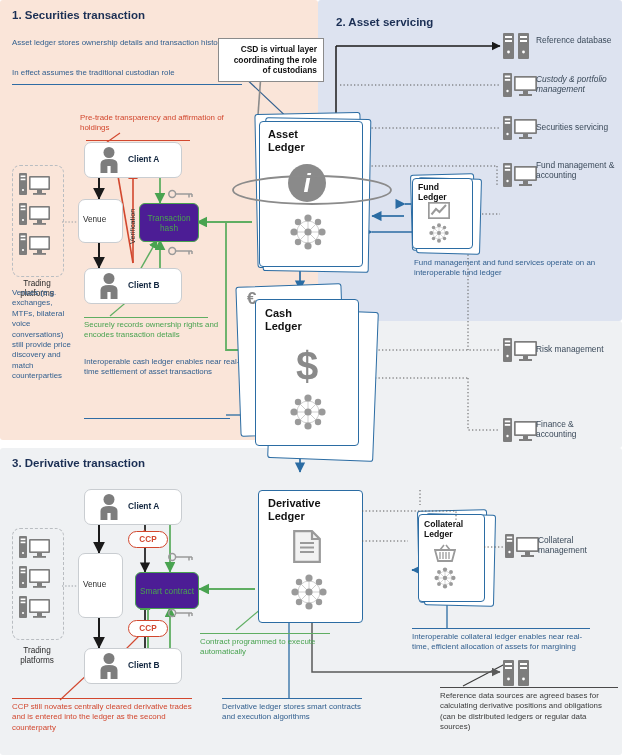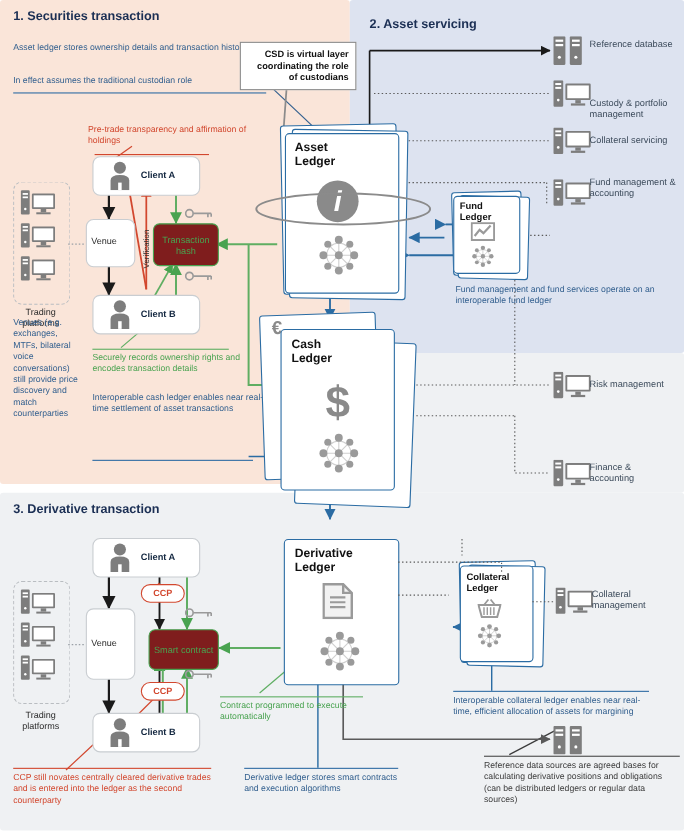--- a/index.html
+++ b/index.html
@@ -37,21 +37,21 @@
   .ledger-title.small{font-size:8.6px;line-height:10px;}
   .info-circle{border-radius:50%;background:#8a8a8a;color:#fff;display:flex;
                align-items:center;justify-content:center;font-weight:bold;font-style:italic;}
   .curr{font-weight:bold;color:#8a8a8a;}
 
   
   .boxw{position:absolute;background:#fff;border:1px solid #c9cdd1;border-radius:7px;}
   .box-label{position:absolute;font-size:8.4px;font-weight:bold;color:#12263f;}
   .box-plain-label{position:absolute;font-size:8.2px;color:#2c2c2c;}
 
-  .green-box{position:absolute;background:#7f1d1d;border:1.6px solid #49a350;border-radius:6px;
+  .green-box{position:absolute;background:#4c1d95;border:1.6px solid #49a350;border-radius:6px;
              display:flex;align-items:center;justify-content:center;text-align:center;
              font-size:8.3px;color:#49a350;line-height:10px;}
   .ccp-pill{position:absolute;background:#fff;border:1.3px solid #d2472e;border-radius:9px;
             display:flex;align-items:center;justify-content:center;
             font-size:8.2px;font-weight:bold;color:#d2472e;}
 
   .dash-box{position:absolute;border:1.2px dashed #b9bdc1;border-radius:8px;background:transparent;}
   .tp-label{position:absolute;font-size:8.2px;color:#2c2c2c;text-align:center;line-height:9.6px;margin-top:36px;}
 
   .callout{position:absolute;background:#fff;border:1.8px solid #8b8b8b;
@@ -278,35 +278,35 @@
       <rect x="0" y="0" width="9" height="24" rx="1"></rect>
         <rect x="1.8" y="2.5" width="5.4" height="1.8" fill="#fff"></rect>
       <rect x="1.8" y="6" width="5.4" height="1.8" fill="#fff"></rect>
         <circle cx="4.5" cy="18" r="1.2" fill="#fff"></circle>
       <rect x="11" y="3" width="23" height="15" rx="1"></rect>
         <rect x="12.7" y="4.7" width="19.6" height="11.6" fill="#fff"></rect>
       <rect x="20" y="18" width="5" height="3"></rect>
         <rect x="16" y="21" width="13" height="2"></rect>
     </g>
   </svg>
-  <div class="rt-label" style="left:536px;top:88px;width:84px;">Custody &amp; portfolio management</div>
+  <div class="rt-label" style="left:536px;top:74px;width:84px;font-style:italic;">Custody &amp; portfolio management</div>
 
   <svg class="abs" style="left:503px;top:116px;width:38px;height:26px;" viewBox="0 0 38 26">
     <g fill="#7d7d7d">
       <rect x="0" y="0" width="9" height="24" rx="1"></rect>
         <rect x="1.8" y="2.5" width="5.4" height="1.8" fill="#fff"></rect>
       <rect x="1.8" y="6" width="5.4" height="1.8" fill="#fff"></rect>
         <circle cx="4.5" cy="18" r="1.2" fill="#fff"></circle>
       <rect x="11" y="3" width="23" height="15" rx="1"></rect>
         <rect x="12.7" y="4.7" width="19.6" height="11.6" fill="#fff"></rect>
       <rect x="20" y="18" width="5" height="3"></rect>
         <rect x="16" y="21" width="13" height="2"></rect>
     </g>
   </svg>
-  <div class="rt-label" style="left:536px;top:122px;width:86px;">Collateral servicing</div>
+  <div class="rt-label" style="left:536px;top:122px;width:86px;">Securities servicing</div>
 
   <svg class="abs" style="left:503px;top:163px;width:38px;height:26px;" viewBox="0 0 38 26">
     <g fill="#7d7d7d">
       <rect x="0" y="0" width="9" height="24" rx="1"></rect>
         <rect x="1.8" y="2.5" width="5.4" height="1.8" fill="#fff"></rect>
       <rect x="1.8" y="6" width="5.4" height="1.8" fill="#fff"></rect>
         <circle cx="4.5" cy="18" r="1.2" fill="#fff"></circle>
       <rect x="11" y="3" width="23" height="15" rx="1"></rect>
         <rect x="12.7" y="4.7" width="19.6" height="11.6" fill="#fff"></rect>
       <rect x="20" y="18" width="5" height="3"></rect>

